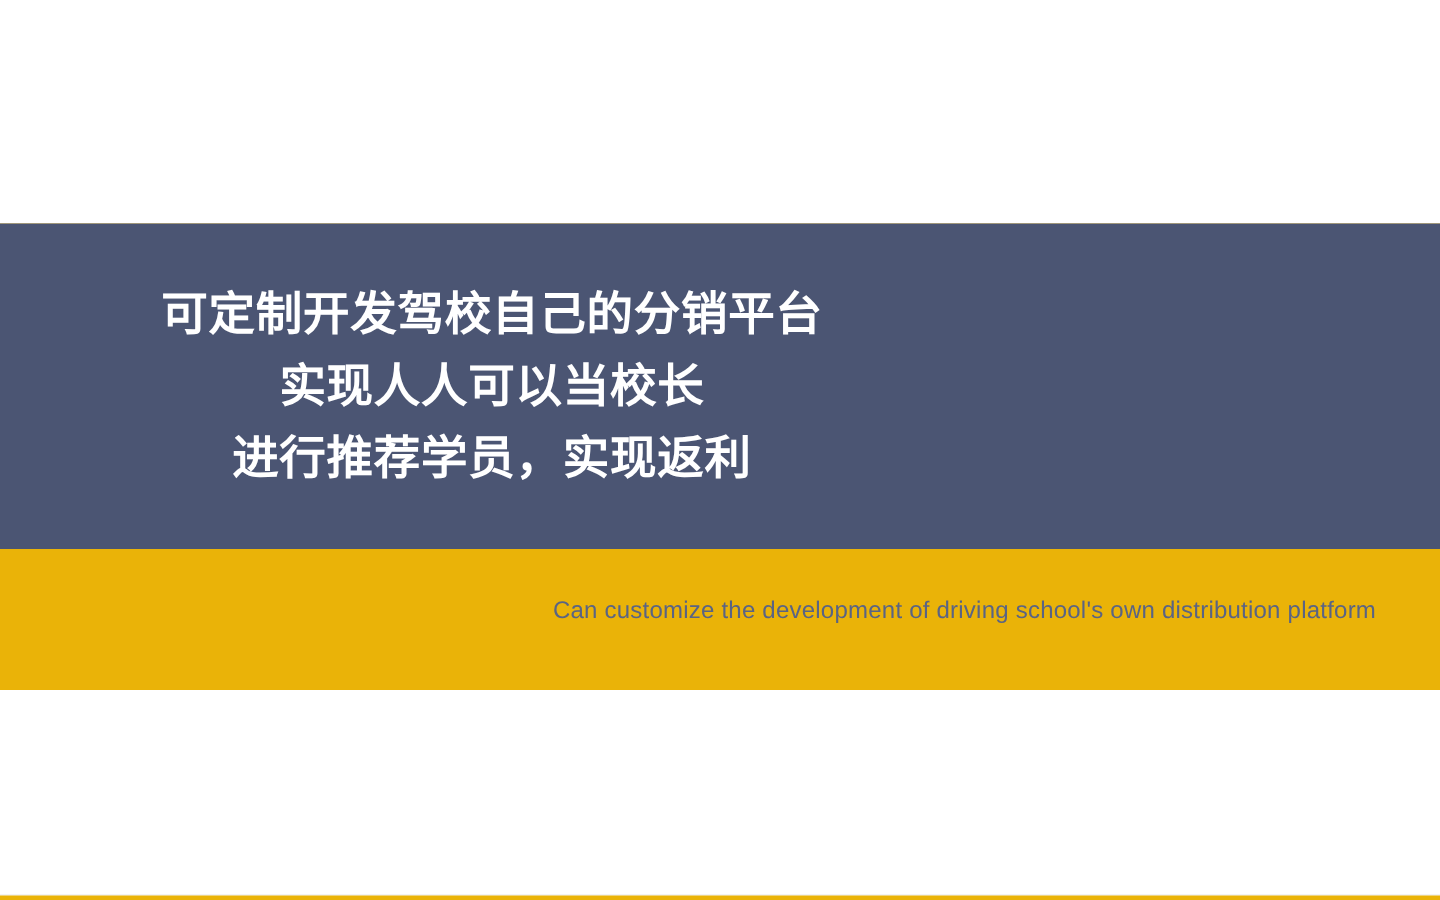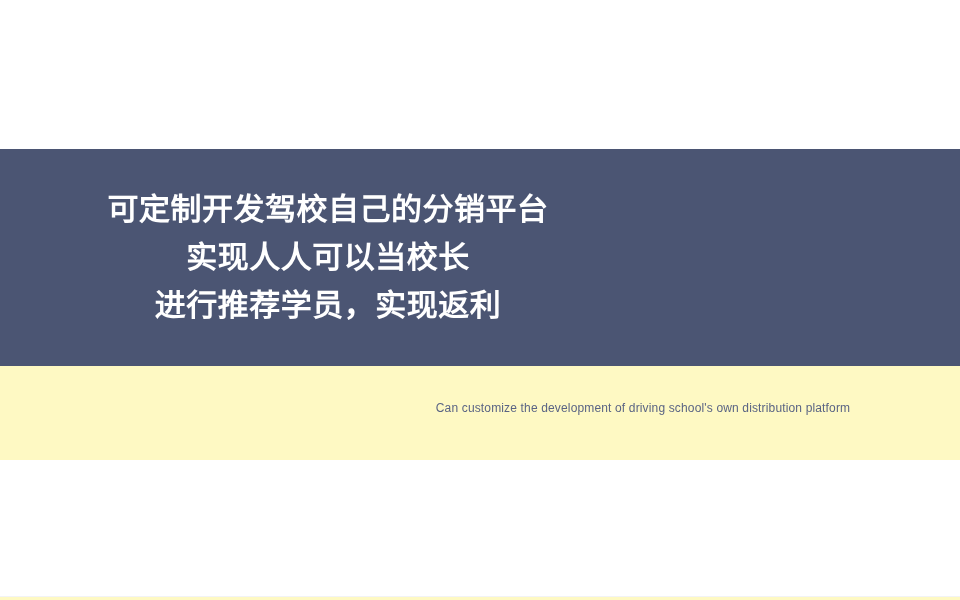--- a/index.html
+++ b/index.html
@@ -13,21 +13,21 @@
     background: #ffffff;
     font-family: "Liberation Sans", "DejaVu Sans", sans-serif;
     overflow: hidden;
     position: relative;
   }
 
   .page {
     position: relative;
     width: 960px;
     height: 600px;
-    background: #fef9c3;
+    background: #eab308;
     box-sizing: border-box;
   }
 
   
   .top-spacer {
     position: absolute;
     left: 0;
     top: 0;
     width: 960px;
     height: 149px;
@@ -83,21 +83,21 @@
     display: inline-block;
     position: relative;
     left: 163px;
     text-align: center;
   }
 
   .subcopy-line {
     display: block;
     color: #5a6484;
     font-family: "Liberation Sans", "DejaVu Sans", sans-serif;
-    font-size: 12px;
+    font-size: 16px;
     font-weight: normal;
     line-height: 24px;
     letter-spacing: 0.15px;
     white-space: nowrap;
   }
 
   
   .bottom-blank {
     position: absolute;
     left: 0;

